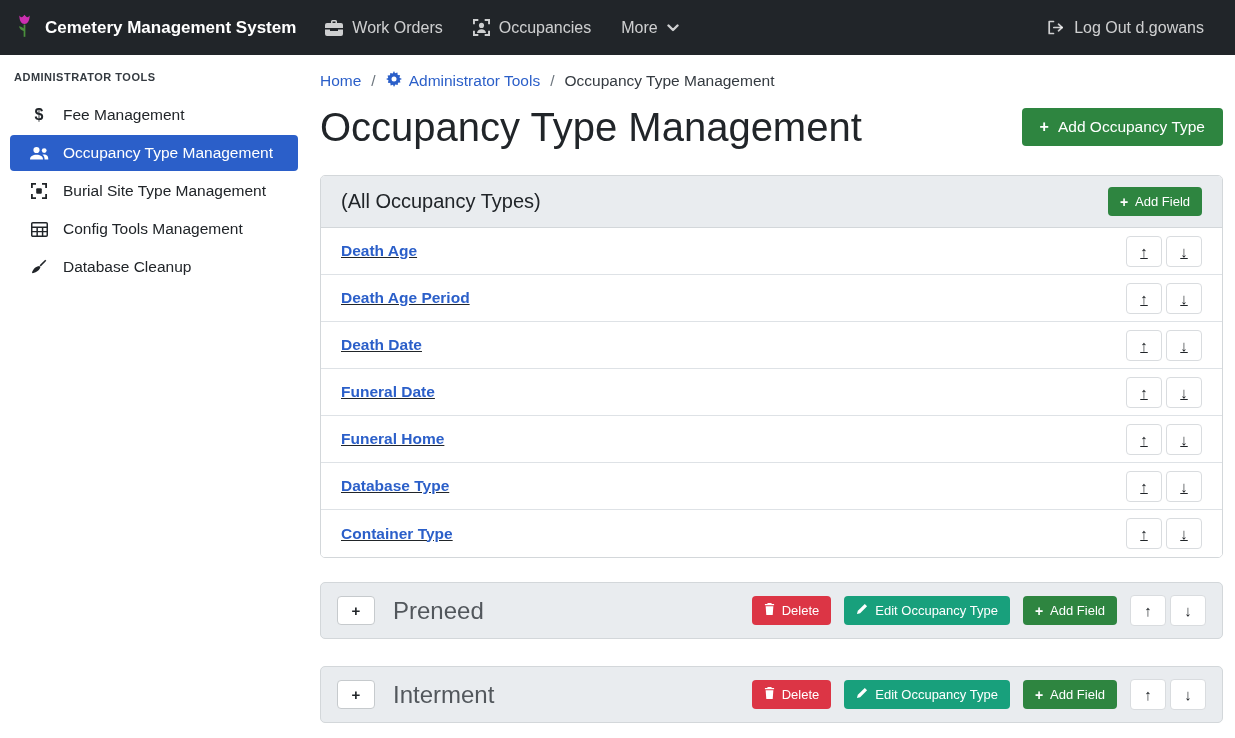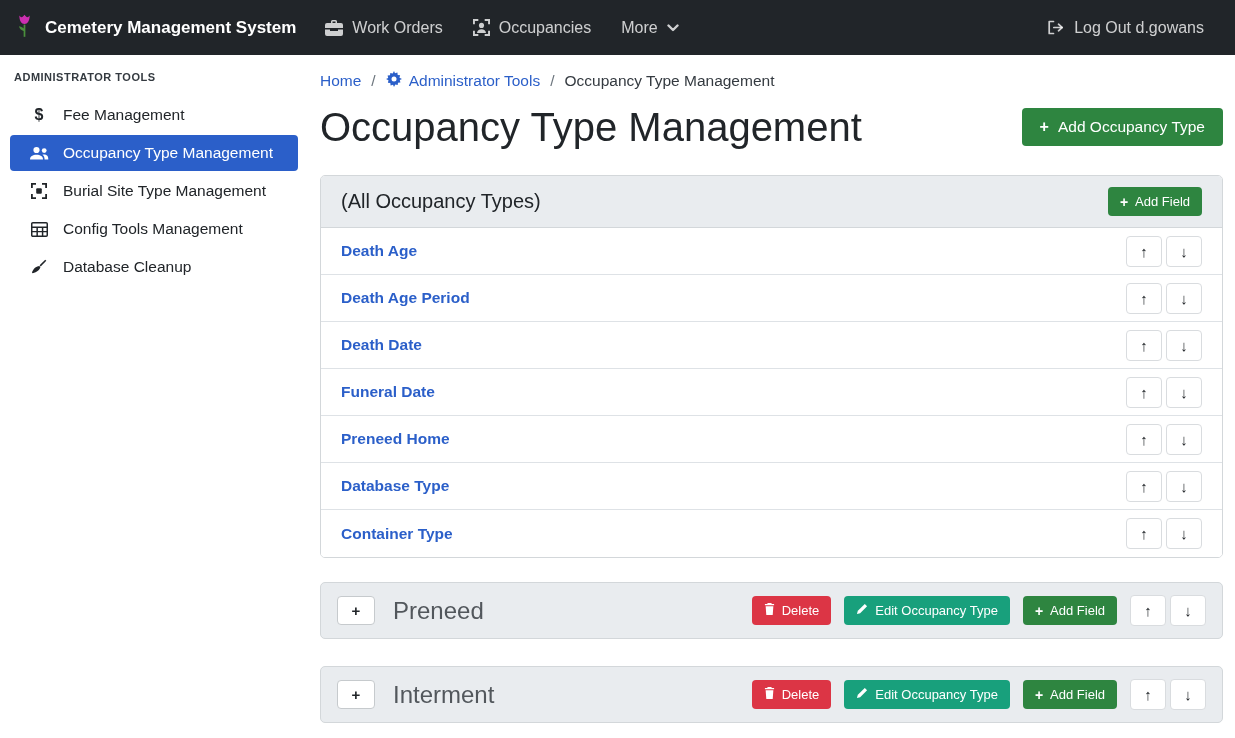--- a/index.html
+++ b/index.html
@@ -77,21 +77,21 @@
     color:#fff; font-size:13px; padding:7px 12px; border:none; border-radius:4px;
     display:flex; align-items:center; gap:7px;
   }
   .btn-sm.green { background:var(--success_green); }
   .btn-sm.red   { background:var(--danger_red); }
   .btn-sm.teal  { background:var(--teal_edit); }
   .plus-sm { font-weight:700; font-size:14px; line-height:1; }
 
   .field-row {
     display:flex; justify-content:space-between; align-items:center;
-    padding:8px 20px; border-bottom:1px solid var(--border); height:47px; background:#fff;
+    padding:8px 20px; border-bottom:1px solid var(--border); height:47px; background:#fff;text-decoration:underline;
   }
   .field-row:last-child { border-bottom:none; }
   .field-link { color:var(--accent_blue); font-weight:700; font-size:15.5px; text-decoration:none; }
 
   .btn-pair { display:flex; gap:4px; }
   .btn-arrow {
     width:36px; height:31px; background:#fff; border:1px solid #d9dcdf; border-radius:4px;
     color:#212529; font-size:15px; display:flex; align-items:center; justify-content:center;
   }
 
@@ -296,21 +296,21 @@
       <button class="btn-arrow">
                 <span>↑</span>
               </button>
       <button class="btn-arrow">
                 <span>↓</span>
               </button>
     </div>
   </div>
 
   <div class="field-row">
-    <a class="field-link">Preneed Home</a>
+    <a class="field-link">Funeral Home</a>
     <div class="btn-pair">
       <button class="btn-arrow">
                 <span>↑</span>
               </button>
       <button class="btn-arrow">
                 <span>↓</span>
               </button>
     </div>
   </div>
 

